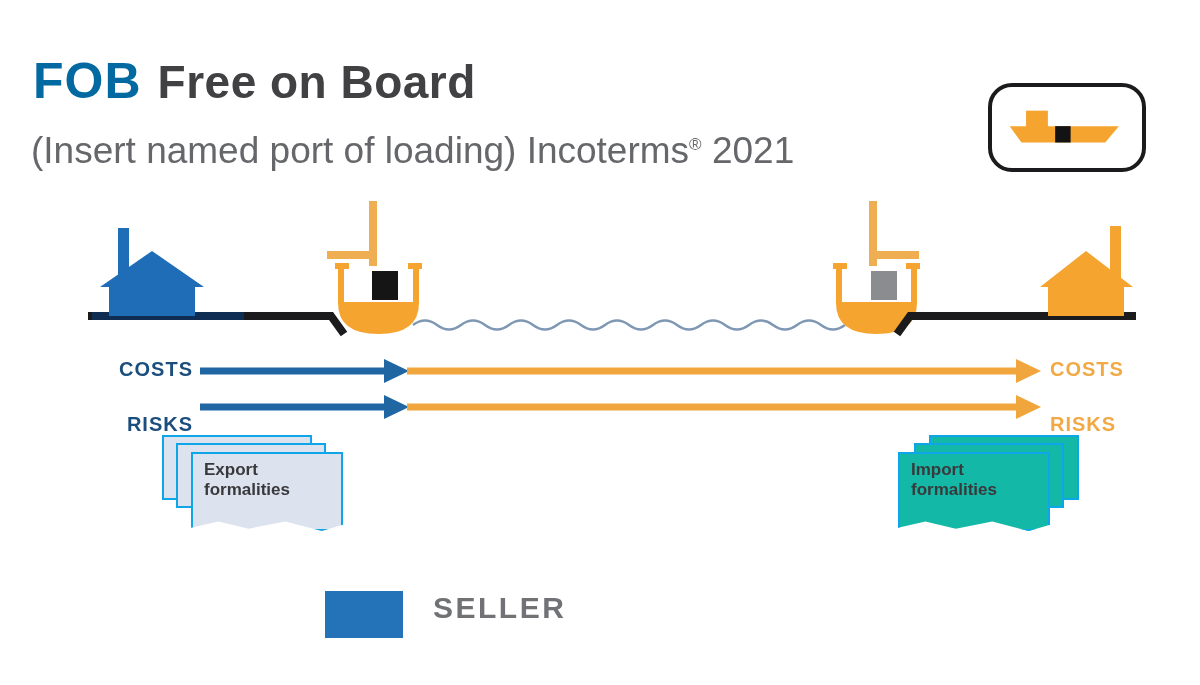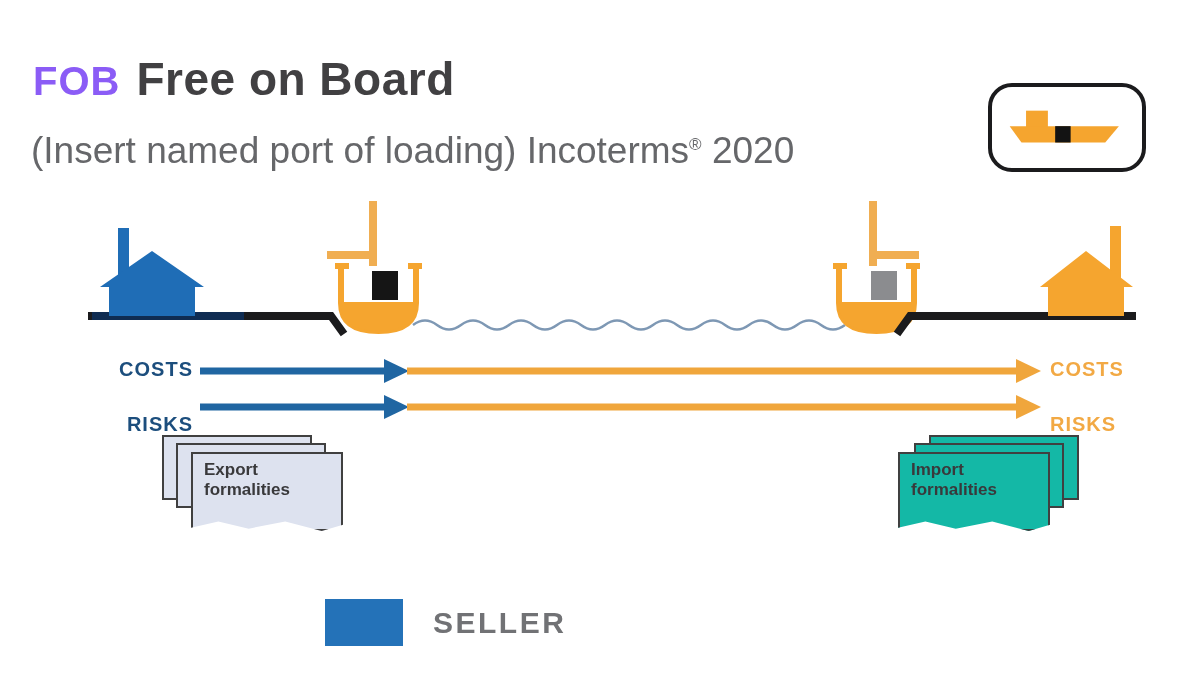--- a/index.html
+++ b/index.html
@@ -12,21 +12,21 @@
     overflow: hidden;
     font-family: "Liberation Sans", sans-serif;
   }
 
   
   .title-row {
     position: absolute; left: 33px; top: 52px;
     display: flex; align-items: baseline; white-space: nowrap;
   }
   .fob {
-    font-size: 40px; font-weight: bold; color: #8b5cf6; letter-spacing: 1px;
+    font-size: 50px; font-weight: bold; color: #0369a1; letter-spacing: 1px;
   }
   .free {
     font-size: 46px; font-weight: bold; color: #414042; margin-left: 16px; letter-spacing: .5px;
   }
   .subtitle {
     position: absolute; left: 31px; top: 130px;
     font-size: 37px; color: #66676a; white-space: nowrap;
   }
   .subtitle sup { font-size: 17px; }
 
@@ -55,62 +55,62 @@
   .flow-right { left: 1050px; color: #f2a944; }
   .row-costs { top: 358px; }
   .row-risks { top: 413px; }
 
   
   .stack { position: absolute; width: 190px; height: 100px; }
   .stack-export { left: 160px; top: 435px; }
   .stack-import { left: 894px; top: 435px; }
   .paper {
     position: absolute; width: 150px; height: 65px;
-    border: 2px solid #404040;
+    border: 2px solid #0ea5e9;
   }
   .stack-export .paper { background: #dde2ef; }
   .stack-import .paper { background: #14b8a6; }
   .paper.front {
     height: 79px; width: 152px;
     clip-path: polygon(0% 0%, 100% 0%, 100% 92%, 86% 100%, 62% 88%, 38% 97%, 18% 88%, 0% 96%);
   }
   .stack-export .back  { left: 2px;  top: 0; }
   .stack-export .mid   { left: 16px; top: 8px; }
   .stack-export .front { left: 31px; top: 17px; }
   .stack-import .back  { left: 35px; top: 0; }
   .stack-import .mid   { left: 20px; top: 8px; }
   .stack-import .front { left: 4px;  top: 17px; }
   .paper-label {
     position: absolute; left: 11px; top: 6px;
     font-size: 17px; font-weight: bold; color: #39393b;
     line-height: 1.18; white-space: pre-line;
   }
 
   
-  .legend-item { position: absolute; top: 591px; display: flex; align-items: center; margin-top: 8px; }
+  .legend-item { position: absolute; top: 591px; display: flex; align-items: flex-start; }
   .legend-seller { left: 325px; }
   .legend-buyer  { left: 624px; }
   .swatch { width: 78px; height: 47px; }
   .swatch-seller { background: #2472b8; }
   .swatch-buyer  { background: #f5a733; }
   .legend-text {
     margin-left: 30px; font-size: 30px; font-weight: bold;
     color: #717275; letter-spacing: 2.5px;
   }
 </style>
 </head>
 <body>
 
 <div id="canvas">
 
   <div class="title-row">
     <span class="fob">FOB</span>
     <span class="free">Free on Board</span>
   </div>
-  <div class="subtitle"><span>(Insert named port of loading) Incoterms</span><sup>®</sup><span> 2020</span></div>
+  <div class="subtitle"><span>(Insert named port of loading) Incoterms</span><sup>®</sup><span> 2021</span></div>
 
   <div class="badge">
     <svg viewBox="0 0 158 89">
       <rect x="34" y="26" width="24" height="18" fill="#f5a52f"></rect>
       <polygon points="16,43 136,43 121,61 29,61" fill="#f5a52f"></polygon>
       <rect x="66" y="43" width="17" height="18" fill="#131313"></rect>
     </svg>
   </div>
 
   <svg class="scene" viewBox="0 0 1200 685">

